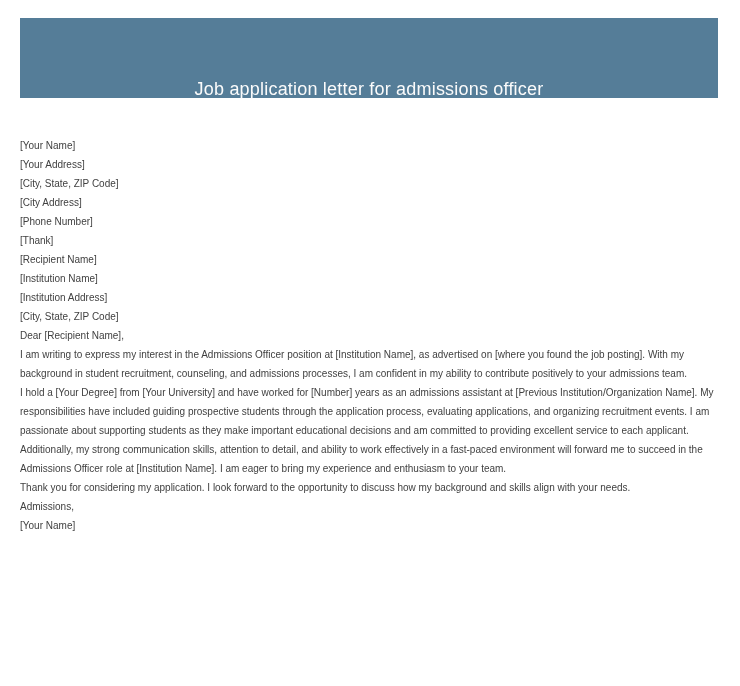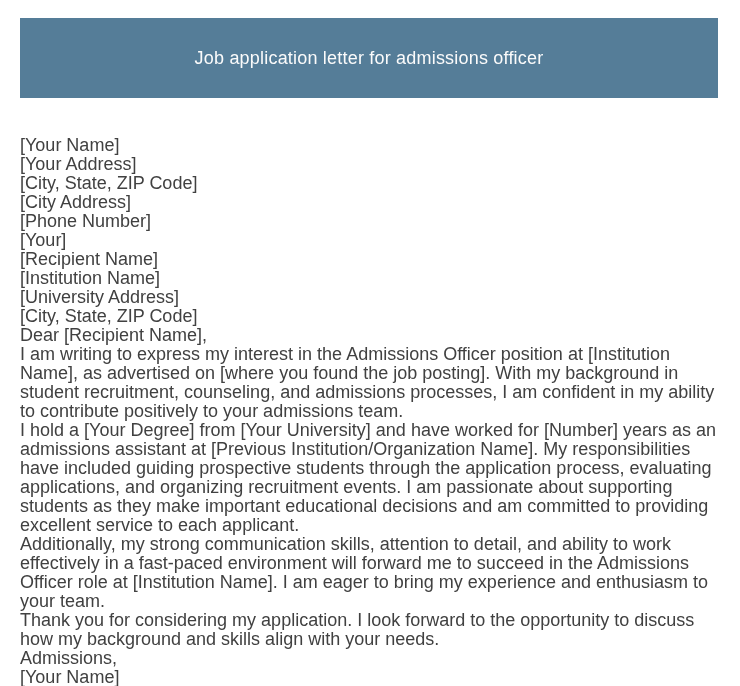--- a/index.html
+++ b/index.html
@@ -16,33 +16,33 @@
   .page {
     width: 740px;
     height: 686px;
     background: #ffffff;
     box-sizing: border-box;
   }
   .header-band {
     margin: 18px 22px 0 20px;
     height: 80px;
     display: flex;
-    align-items: center;
+    align-items: flex-end;
     justify-content: center;
   }
   .header-band h1 {
     margin: 0;
     font-size: 18px;
     font-weight: 500;
     letter-spacing: 0.2px;
     line-height: 1;
   }
   .letter-body {
     margin: 38px 24px 0 20px;
-    font-size: 18px;
+    font-size: 10px;
     line-height: 19px;
     font-weight: 400;
   }
   .letter-body .line {
     white-space: nowrap;
   }
   .letter-body p.para {
     margin: 0;
   }
 </style>
@@ -56,27 +56,27 @@
   </div>
 
   <div class="letter-body" style="color: rgb(65, 65, 65);">
 
     <div>
         <div class="line">[Your Name]</div>
         <div class="line">[Your Address]</div>
         <div class="line">[City, State, ZIP Code]</div>
         <div class="line">[City Address]</div>
         <div class="line">[Phone Number]</div>
-        <div class="line">[Your]</div>
+        <div class="line">[Thank]</div>
       </div>
 
     <div>
         <div class="line">[Recipient Name]</div>
         <div class="line">[Institution Name]</div>
-        <div class="line">[University Address]</div>
+        <div class="line">[Institution Address]</div>
         <div class="line">[City, State, ZIP Code]</div>
       </div>
 
     <div class="line">Dear [Recipient Name],</div>
 
     <div>
         <p class="para">I am writing to express my interest in the Admissions Officer position at [Institution Name], as advertised on [where you found the job posting]. With my background in student recruitment, counseling, and admissions processes, I am confident in my ability to contribute positively to your admissions team.</p>
         <p class="para">I hold a [Your Degree] from [Your University] and have worked for [Number] years as an admissions assistant at [Previous Institution/Organization Name]. My responsibilities have included guiding prospective students through the application process, evaluating applications, and organizing recruitment events. I am passionate about supporting students as they make important educational decisions and am committed to providing excellent service to each applicant.</p>
         <p class="para">Additionally, my strong communication skills, attention to detail, and ability to work effectively in a fast-paced environment will forward me to succeed in the Admissions Officer role at [Institution Name]. I am eager to bring my experience and enthusiasm to your team.</p>
         <p class="para">Thank you for considering my application. I look forward to the opportunity to discuss how my background and skills align with your needs.</p>

